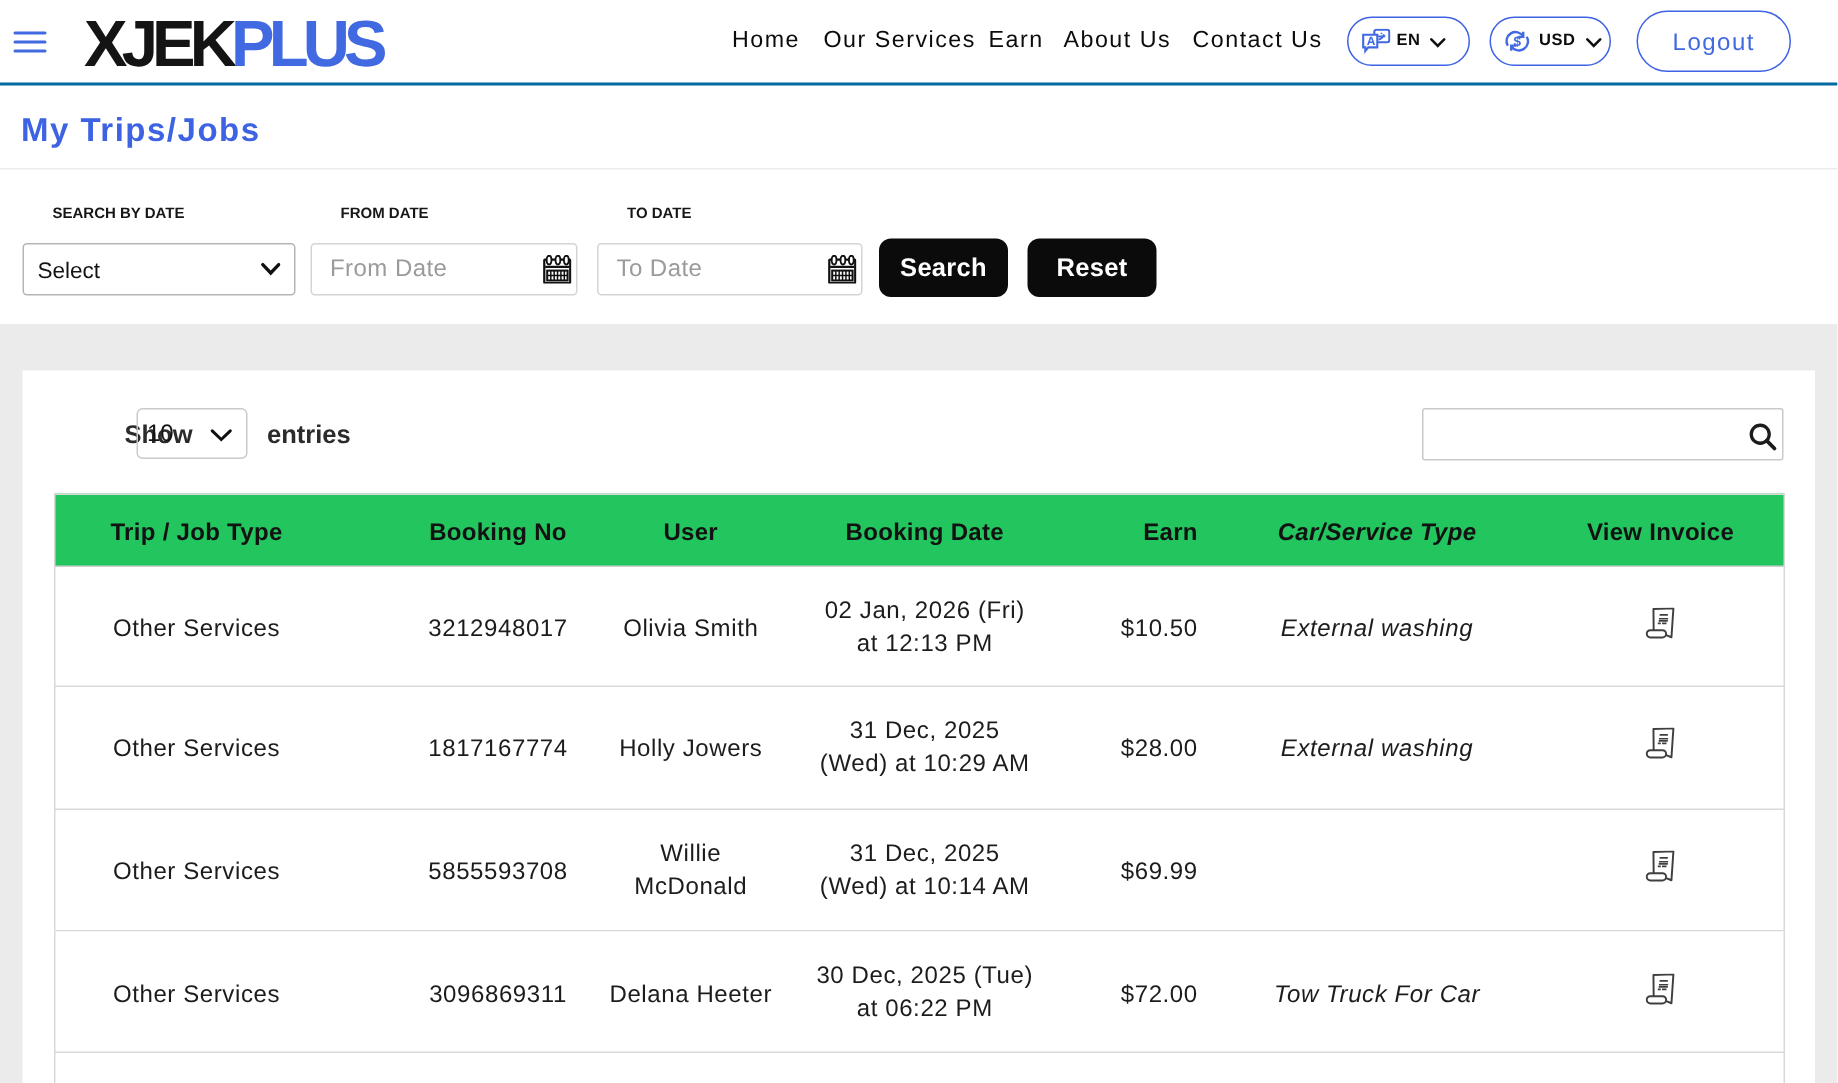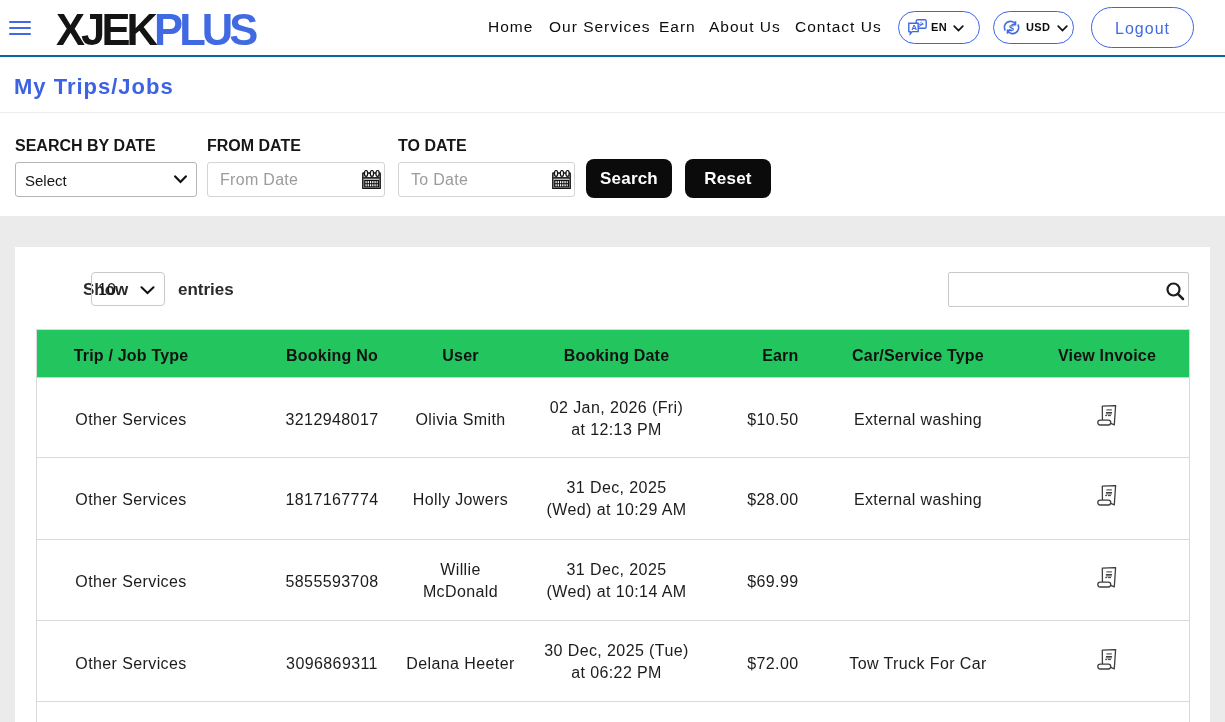--- a/index.html
+++ b/index.html
@@ -13,21 +13,21 @@
 #logo { position:absolute; left:56px; top:8.5px; font-size:43.5px; line-height:43.5px; font-weight:bold; letter-spacing:-3.9px; color:#141414; }
 #logo span { color:#4169e1; }
 .nav { position:absolute; top:17.7px; font-size:15.5px; line-height:17.3px; letter-spacing:1px; color:#0c0c0c; }
 .pill { position:absolute; top:11px; height:33px; border:1.5px solid #3f63e4; border-radius:17px; background:#fff; }
 .pill-txt { position:absolute; font-size:11px; line-height:12.3px; font-weight:bold; color:#0c0c0c; letter-spacing:0.4px; top:20.8px; }
 #logout { position:absolute; left:1091px; top:7px; width:103px; height:41px; border:1.5px solid #3f63e4; border-radius:21px; background:#fff; color:#4169e1; font-size:16px; text-align:center; line-height:41px; letter-spacing:1px; }
 
 #pagehead { position:absolute; left:14px; top:74.5px; font-size:22px; line-height:24.6px; font-weight:bold; color:#3d63e3; letter-spacing:1px; }
 #hr1 { position:absolute; left:0; top:112px; width:1225px; height:1px; background:#ececec; }
 
-.flabel { position:absolute; top:137px; font-size:16px; font-weight:bold; color:#161616; letter-spacing:0px; }
+.flabel { position:absolute; top:137px; font-size:10px; font-weight:bold; color:#161616; letter-spacing:0px;margin-left:20px; }
 .fbox { position:absolute; top:162px; height:35px; background:#fff; border:1px solid #b5b5b5; border-radius:3px; font-size:15px; color:#141414; }
 .finput { border:1px solid #d4d4d4; }
 .ph { position:absolute; left:12px; top:8px; font-size:16px; color:#9b9b9b; letter-spacing:0.3px; }
 .btn { position:absolute; top:159px; height:39px; background:#0b0b0b; border-radius:8px; color:#fff; font-size:17px; font-weight:bold; text-align:center; line-height:39px; letter-spacing:0.2px; }
 
 #grey { position:absolute; left:0; top:216px; width:1225px; height:506px; background:#ebebeb; }
 #card { position:absolute; left:15px; top:247px; width:1195px; height:475px; background:#fff; }
 
 #showrow { position:absolute; left:20px; top:25px; height:34px; }
 .bold16 { font-size:17px; font-weight:bold; color:#2b2b2b; letter-spacing:0px; }
@@ -35,21 +35,21 @@
 #searchbox { position:absolute; left:933px; top:25px; width:241px; height:35px; border:1px solid #c9c9c9; border-radius:2px; background:#fff; }
 #thead { position:absolute; left:21px; top:82px; width:1154px; height:49px; background:#22c55e; border:1px solid #d9d9d9; border-bottom:1px solid #cfcfcf; }
 .hcell { position:absolute; font-size:16px; font-weight:bold; color:#121212; top:17px; text-align:center; letter-spacing:0.2px; }
 .row { position:absolute; left:21px; width:1154px; height:81px; background:#fff; border-left:1px solid #d9d9d9; border-right:1px solid #d9d9d9; border-bottom:1px solid #d9d9d9; }
 .cell { position:absolute; font-size:16px; color:#1c1c1c; text-align:center; letter-spacing:0.4px; line-height:22px; }
 .c1 { left:-1px;  width:190px; }
 .c2 { left:200px; width:190px; }
 .c3 { left:348.5px; width:150px; }
 .c4 { left:473.5px; width:212px; }
 .c5 { left:645.5px; width:116px; text-align:right; }
-.c6 { left:781px; width:200px; }
+.c6 { left:781px; width:200px;font-style:italic; }
 .c7 { left:1020px; width:100px; }
 .mid { top:31.5px; }
 .two { top:19.5px; }
 </style>
 </head>
 <body>
 <div id="topbar">
   <div id="burger">
       <div></div>
       <div></div>

